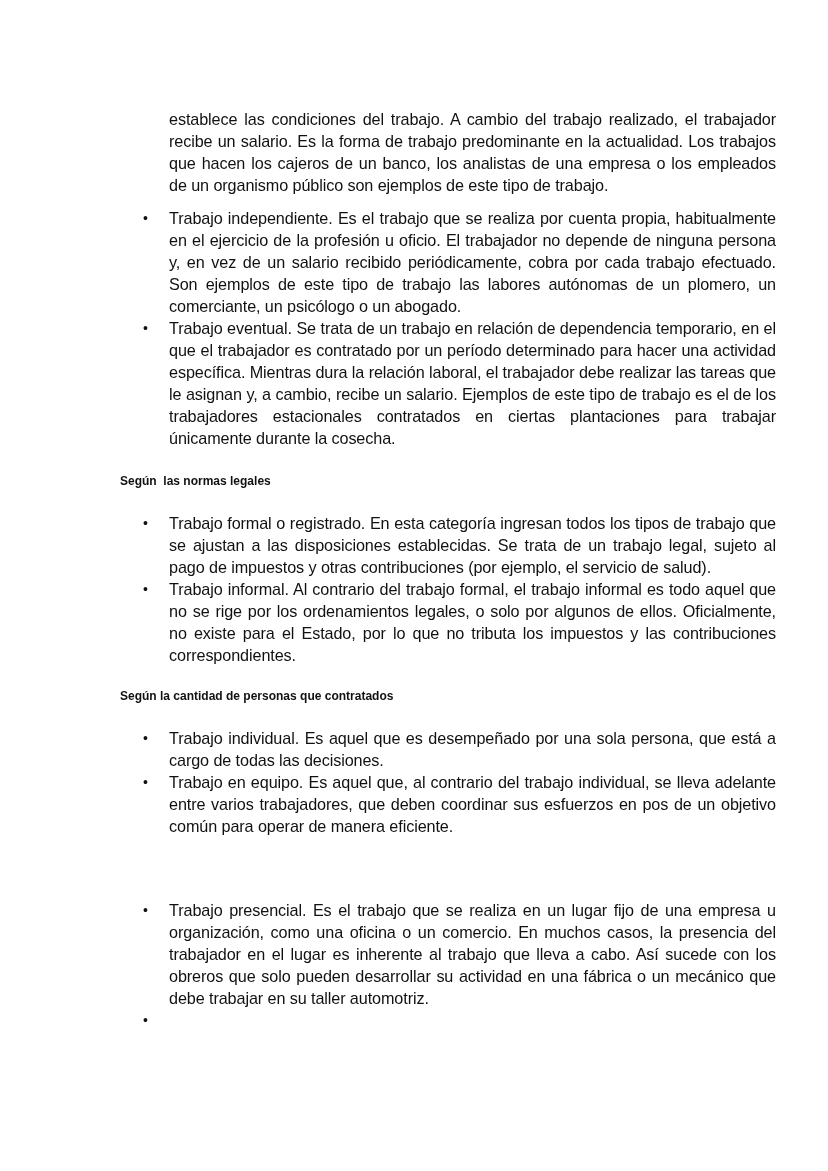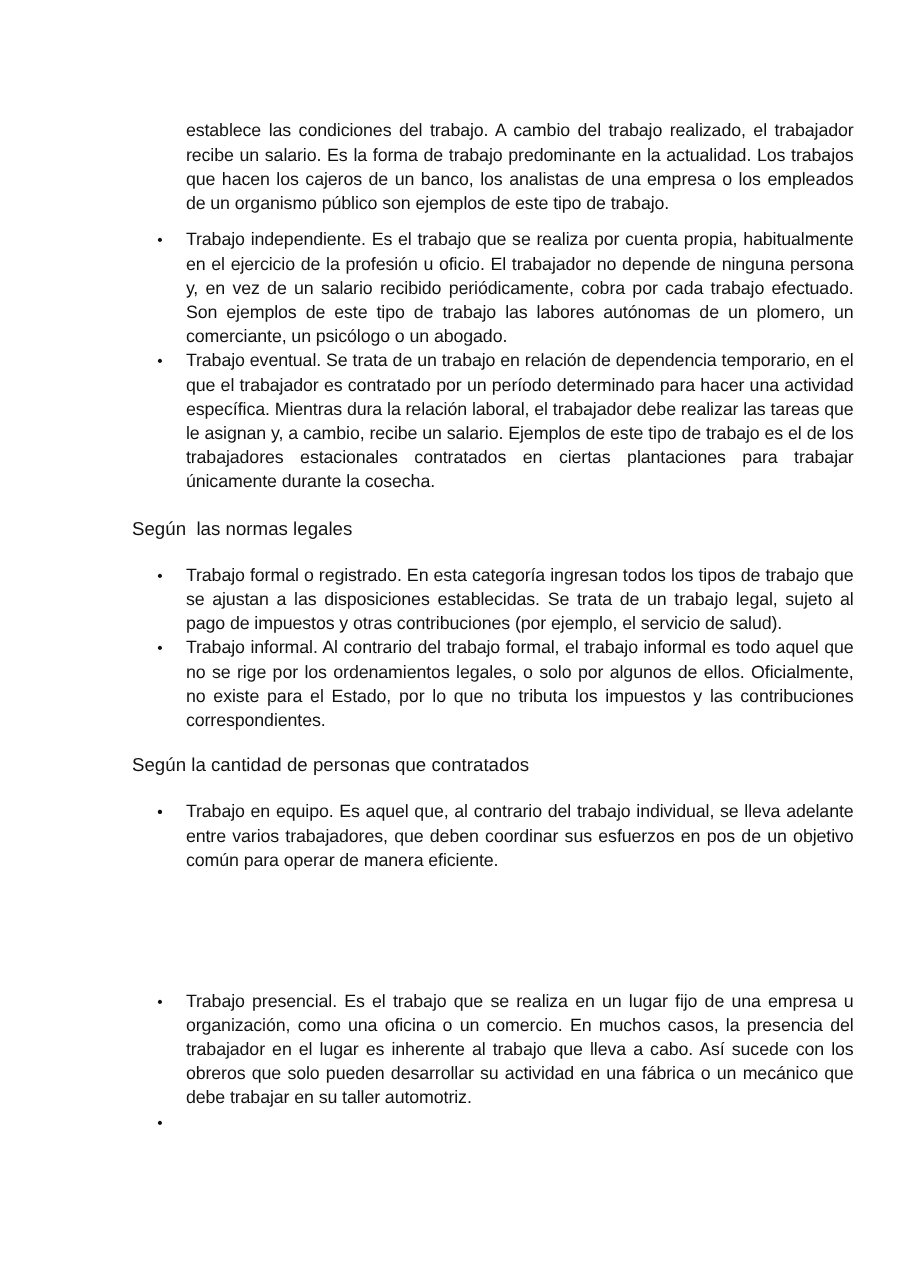--- a/index.html
+++ b/index.html
@@ -46,22 +46,22 @@
       top: 0;
       font-size: 14px;
       line-height: 22px;
     }
     .item.cont {
       padding-left: 49px;
     }
     .heading {
       position: absolute;
       left: 120px;
-      font-size: 17px;
-      font-weight: normal;
+      font-size: 12px;
+      font-weight: bold;
       line-height: 22px;
       white-space: pre;
     }
   </style>
 </head>
 <body>
 
 <div class="page">
 
   <div class="block" style="top:97px;margin-top:11px;">
@@ -95,20 +95,21 @@
         <span>Trabajo informal. Al contrario del trabajo formal, el trabajo informal es todo aquel que no se rige por los ordenamientos legales, o solo por algunos de ellos. Oficialmente, no existe para el Estado, por lo que no tributa los impuestos y las contribuciones correspondientes.</span>
       </li>
     </ul>
   </div>
 
   <div class="heading" style="top:685px;">Según la cantidad de personas que contratados</div>
   <div class="block" style="top:727px;">
     <ul class="list">
       <li class="item">
         <span class="bullet">•</span>
+        <span>Trabajo individual. Es aquel que es desempeñado por una sola persona, que está a cargo de todas las decisiones.</span>
       </li>
       <li class="item">
         <span class="bullet">•</span>
         <span>Trabajo en equipo. Es aquel que, al contrario del trabajo individual, se lleva adelante entre varios trabajadores, que deben coordinar sus esfuerzos en pos de un objetivo común para operar de manera eficiente.</span>
       </li>
     </ul>
   </div>
 
   <div class="block" style="top:899px;">
     <ul class="list">

